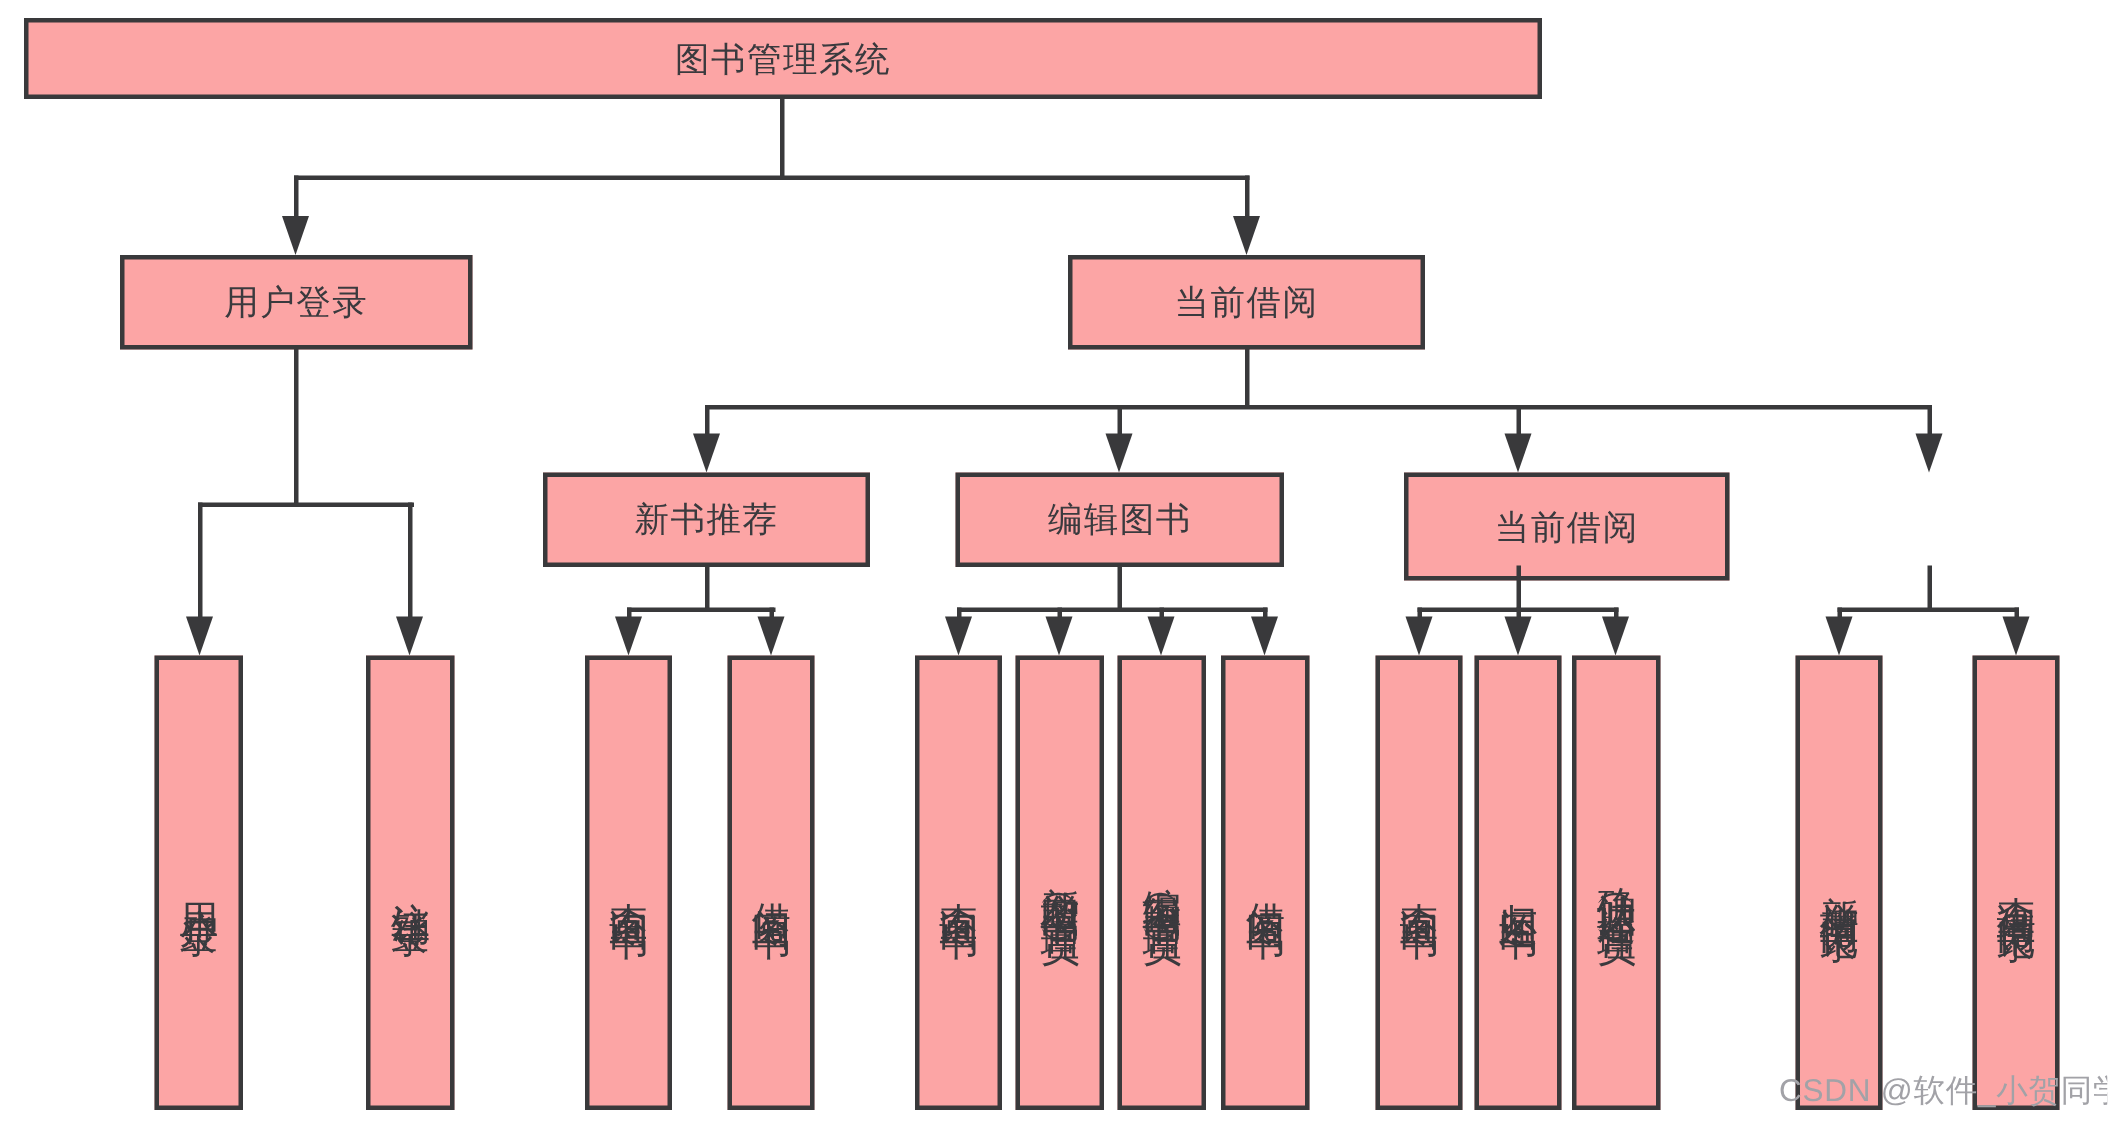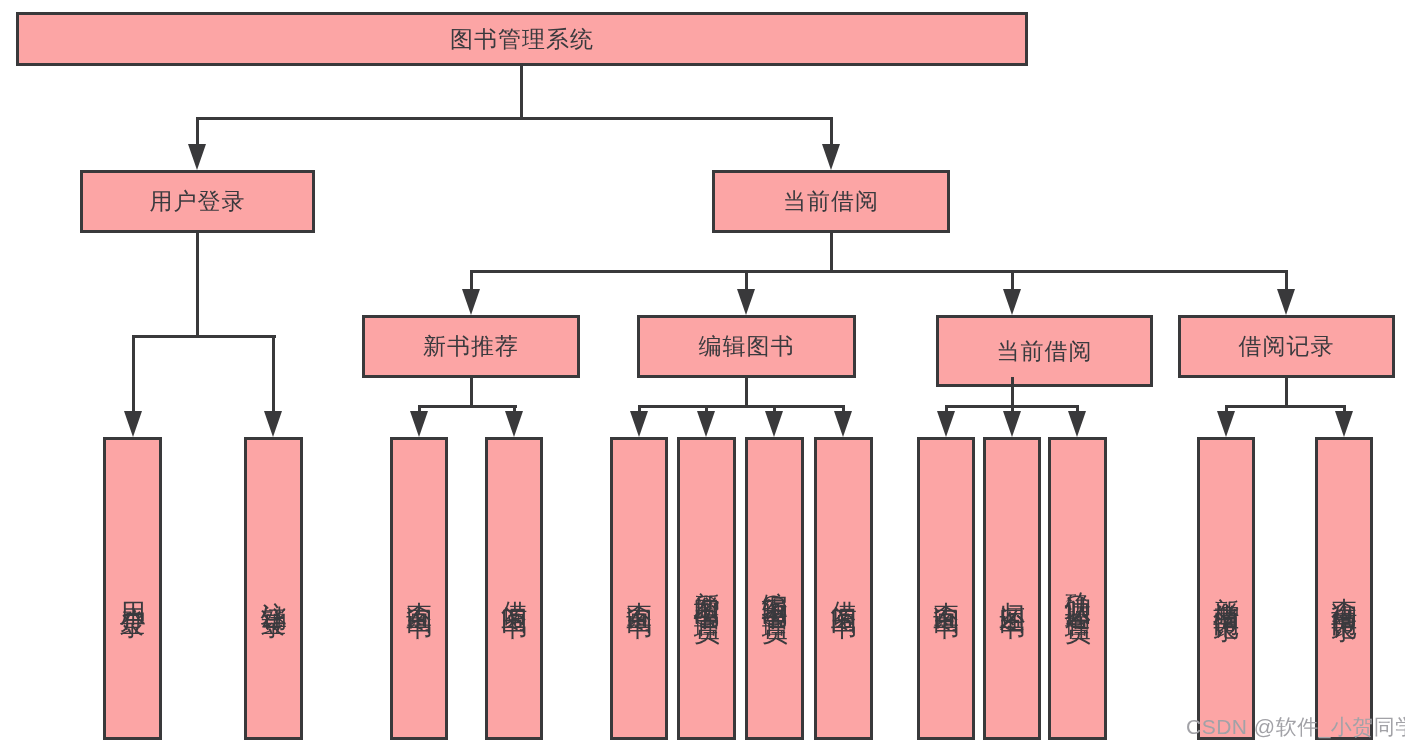--- a/index.html
+++ b/index.html
@@ -59,21 +59,20 @@
   <div class="line" style="left:745px;top:270px;width:3px;height:21px"></div>
   <div class="tri" style="left:737px;top:289px"></div>
   <div class="line" style="left:1011px;top:270px;width:3px;height:21px"></div>
   <div class="tri" style="left:1003px;top:289px"></div>
   <div class="line" style="left:1285px;top:270px;width:3px;height:21px"></div>
   <div class="tri" style="left:1277px;top:289px"></div>
 
   <div class="box hbox" style="left:362px;top:315px;width:218px;height:63px">新书推荐</div>
   <div class="box hbox" style="left:637px;top:315px;width:219px;height:63px">编辑图书</div>
   <div class="box hbox" style="left:936px;top:315px;width:217px;height:72px">当前借阅</div>
-  <div class="box hbox" style="left:1178px;top:315px;width:217px;height:63px">借阅记录</div>
 
   <div class="line" style="left:470px;top:377px;width:3px;height:30px"></div>
   <div class="line" style="left:745px;top:377px;width:3px;height:30px"></div>
   <div class="line" style="left:1011px;top:377px;width:3px;height:30px"></div>
   <div class="line" style="left:1285px;top:377px;width:3px;height:30px"></div>
 
   <div class="line" style="left:418px;top:405px;width:99px;height:3px"></div>
   <div class="line" style="left:638px;top:405px;width:207px;height:3px"></div>
   <div class="line" style="left:945px;top:405px;width:134px;height:3px"></div>
   <div class="line" style="left:1225px;top:405px;width:121px;height:3px"></div>

